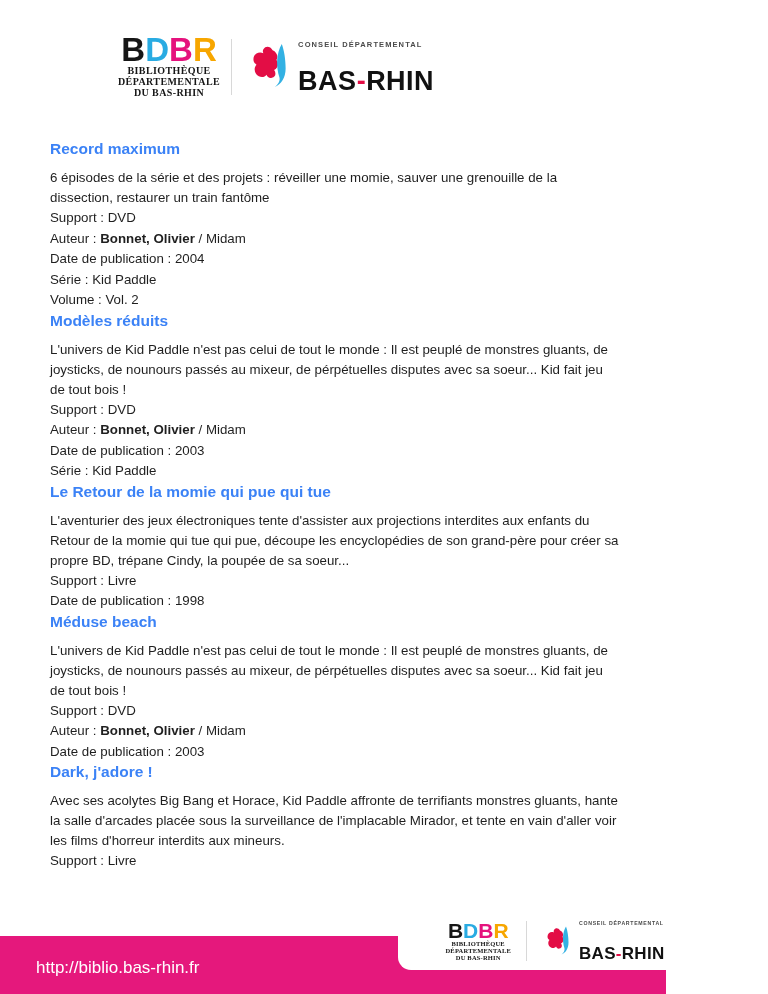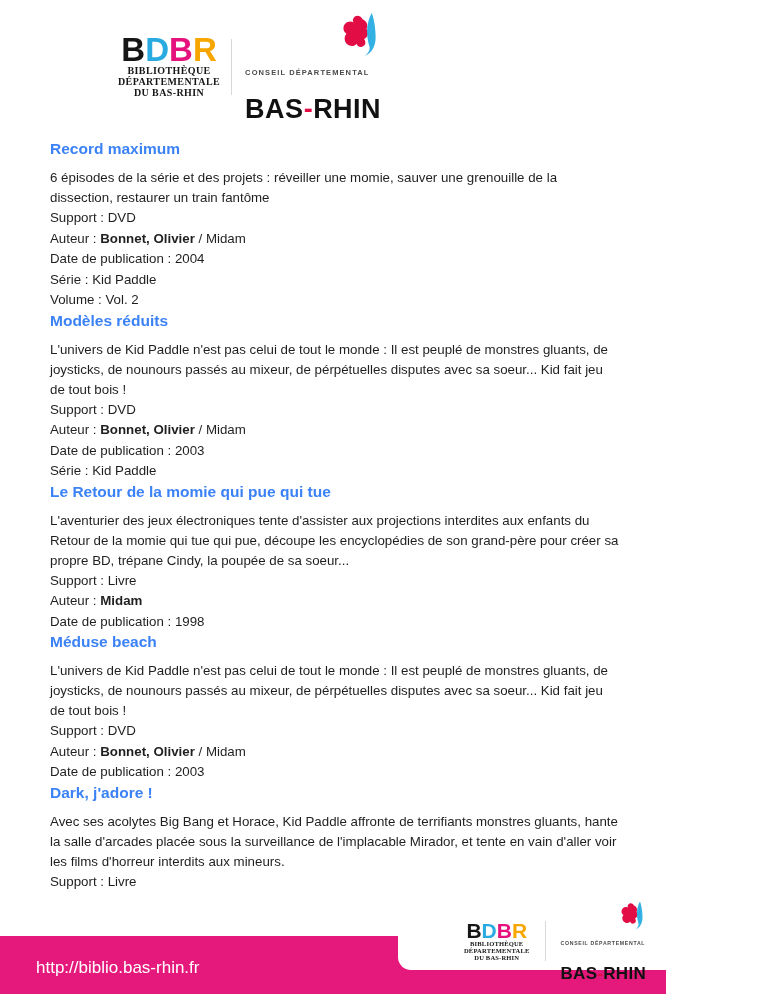--- a/index.html
+++ b/index.html
@@ -9,21 +9,21 @@
 
   
   .header { display:flex; align-items:center; padding:33px 0 0 118px; height:100px; }
   .brand-bdbr { text-align:center; }
   .bdbr-word { font-weight:800; font-size:33px; line-height:30px; letter-spacing:0; color:#161616; }
   .c-blue { color:#29abe2; }
   .c-pink { color:#e5127d; }
   .c-orange { color:#f7a600; }
   .bdbr-sub { font-weight:800; font-size:10px; line-height:11px; letter-spacing:0.4px; color:#161616;font-family:Liberation Serif, serif; }
   .logo-divider { width:1px; height:56px; background:#d8d8d8; margin:0 13px 0 11px; }
-  .cd-logo { display:flex; align-items:flex-end; gap:7px;flex-direction:column; }
+  .cd-logo { display:flex; align-items:center; gap:7px; }
   .cd-text {}
   .cd-small { font-size:7.5px; font-weight:700; letter-spacing:1.1px; color:#4a4a4a; margin-bottom:1px; }
   .cd-big { font-size:27px; font-weight:800; letter-spacing:0.5px; color:#111; line-height:25px;margin-top:20px; }
   .cd-hyphen { color:#e30d45; }
 
   
   .main { margin:39px 43px 0 50px; font-size:13.3px; color:#1f1f1f; }
   .entry-title { font-size:15.5px; line-height:19px; margin:0 0 10px; font-weight:bold; color:#3b82f6; }
   .desc-line { line-height:20px; }
   .meta-line { line-height:20.5px; }
@@ -98,21 +98,20 @@
     </section>
       <section class="entry">
       <h2 class="entry-title">Le Retour de la momie qui pue qui tue</h2>
       <div class="desc">
           <div class="desc-line">L'aventurier des jeux électroniques tente d'assister aux projections interdites aux enfants du</div>
           <div class="desc-line">Retour de la momie qui tue qui pue, découpe les encyclopédies de son grand-père pour créer sa</div>
           <div class="desc-line">propre BD, trépane Cindy, la poupée de sa soeur...</div>
         </div>
       <div class="meta">
           <div class="meta-line"><span>Support : </span><span>Livre</span></div>
-          <div class="meta-line"><span>Auteur : </span><span class="bold">Midam</span></div>
           <div class="meta-line"><span>Date de publication : </span><span>1998</span></div>
         </div>
     </section>
       <section class="entry">
       <h2 class="entry-title">Méduse beach</h2>
       <div class="desc">
           <div class="desc-line">L'univers de Kid Paddle n'est pas celui de tout le monde : Il est peuplé de monstres gluants, de</div>
           <div class="desc-line">joysticks, de nounours passés au mixeur, de pérpétuelles disputes avec sa soeur... Kid fait jeu</div>
           <div class="desc-line">de tout bois !</div>
         </div>

